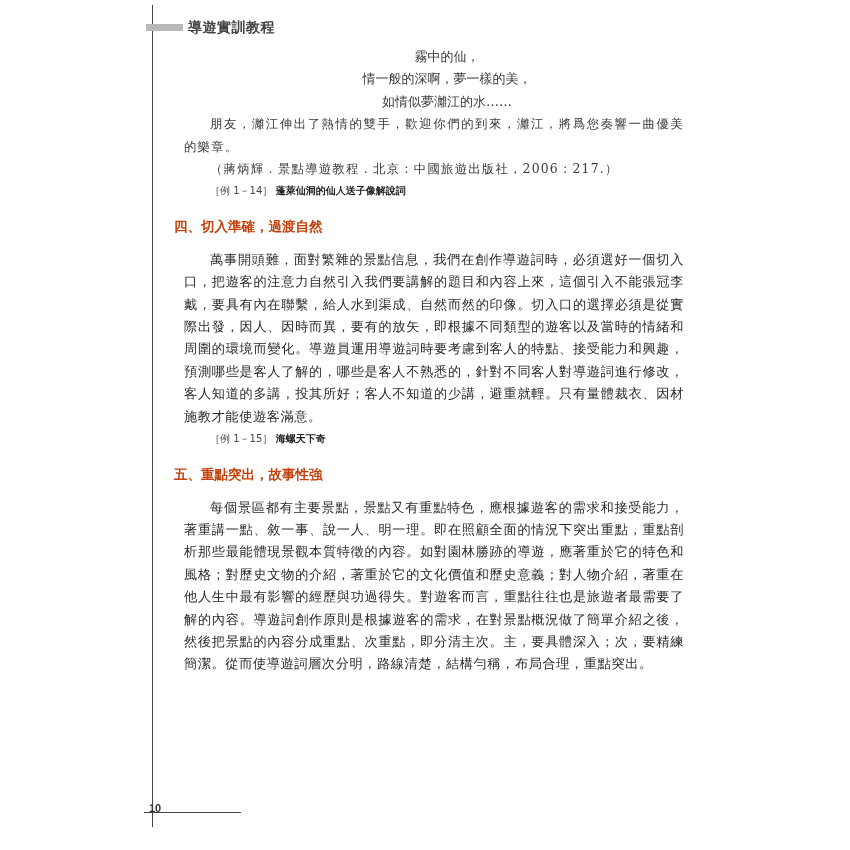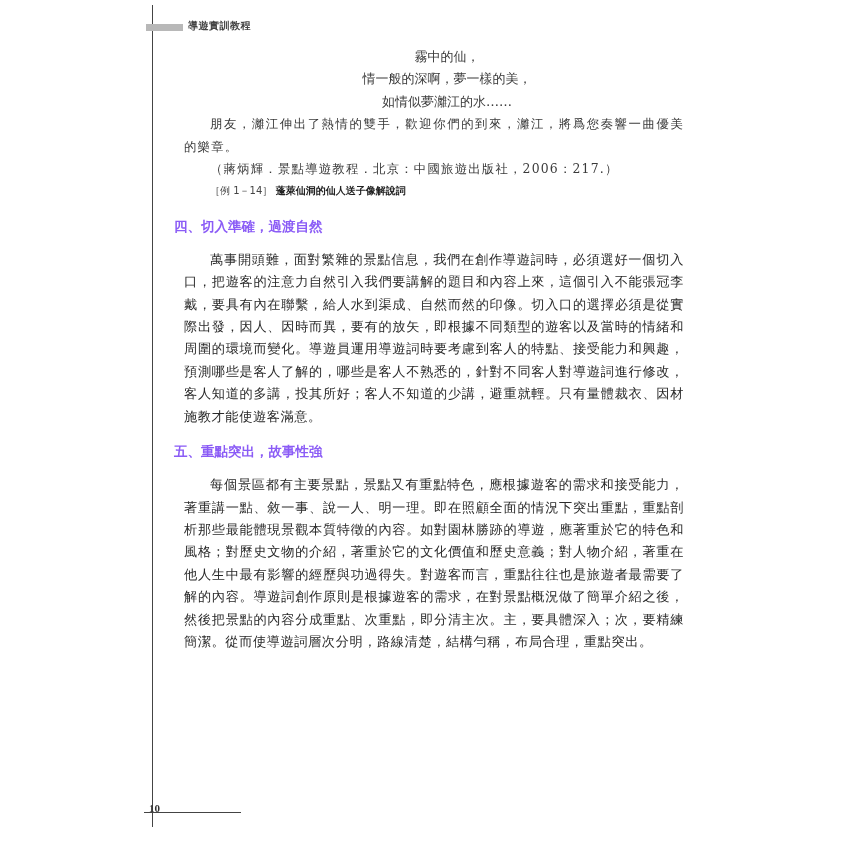--- a/index.html
+++ b/index.html
@@ -1,32 +1,32 @@
 <!DOCTYPE html>
 <html><head>
 <meta charset="utf-8">
 <style>
   html, body { margin:0; padding:0; }
   body { width:850px; height:850px; background:#ffffff; position:relative; overflow:hidden;
          font-family:"DejaVu Serif", serif; color:#2a2a2a; }
   .vline { position:absolute; left:152px; top:5px; width:1px; height:822px; background:#444; }
   .hbar { position:absolute; left:146px; top:24px; width:37px; height:7px; background:#b8b8b8; }
   .runhead { position:absolute; left:188px; top:19px; font-family:"DejaVu Sans", sans-serif; font-weight:bold;
-             font-size:10px; color:#444; letter-spacing:0.5px; }
+             font-size:14px; color:#444; letter-spacing:0.5px; }
   .bline { position:absolute; left:144px; top:812px; width:97px; height:1px; background:#444; }
-  .pnum { position:absolute; left:149px; top:802px; font-family:Liberation Serif, serif; font-weight:bold;
+  .pnum { position:absolute; left:149px; top:802px; font-family:Liberation Sans, sans-serif; font-weight:bold;
           font-size:11px; color:#333; }
   .content { position:absolute; left:184px; top:46px; width:500px; }
   .p { font-size:13.2px; line-height:22.4px; text-align:justify; margin:0; letter-spacing:0.6px; }
   .indent { text-indent:26px; }
   .poem { padding-left:26px; font-size:13px; line-height:22.4px; margin:0; color:#3a3a3a;text-align:center; }
   .small { font-size:12.4px; color:#3a3a3a; letter-spacing:1.2px; }
   .example { font-family:"DejaVu Sans", sans-serif; font-weight:bold; font-size:10px; padding-left:26px; line-height:22.4px; margin:0; color:#222; }
   .example .tag { font-weight:normal; color:#444; }
-  .h2 { font-family:"DejaVu Sans", sans-serif; font-weight:bold; font-size:13.5px; margin:0; line-height:22px; color:#8b5cf6; margin-left:-10px; }
+  .h2 { font-family:"DejaVu Sans", sans-serif; font-weight:bold; font-size:13.5px; margin:0; line-height:22px; color:#c2410c; margin-left:-10px; }
   .gap-h-before { margin-top:12px; }
   .gap-h-after { margin-bottom:12px; }
 </style>
 </head>
 <body>
 
 <div class="vline"></div>
 <div class="hbar"></div>
 <div class="runhead">導遊實訓教程</div>
 
@@ -38,20 +38,24 @@
   <p class="p indent small">（蔣炳輝．景點導遊教程．北京：中國旅遊出版社，2006：217.）</p>
 
   <p class="example">
     <span class="tag">［例 1－14］</span>
     <span>蓬萊仙洞的仙人送子像解說詞</span>
   </p>
 
   <p class="h2 gap-h-before gap-h-after">四、切入準確，過渡自然</p>
   <p class="p indent">萬事開頭難，面對繁雜的景點信息，我們在創作導遊詞時，必須選好一個切入口，把遊客的注意力自然引入我們要講解的題目和內容上來，這個引入不能張冠李戴，要具有內在聯繫，給人水到渠成、自然而然的印像。切入口的選擇必須是從實際出發，因人、因時而異，要有的放矢，即根據不同類型的遊客以及當時的情緒和周圍的環境而變化。導遊員運用導遊詞時要考慮到客人的特點、接受能力和興趣，預測哪些是客人了解的，哪些是客人不熟悉的，針對不同客人對導遊詞進行修改，客人知道的多講，投其所好；客人不知道的少講，避重就輕。只有量體裁衣、因材施教才能使遊客滿意。</p>
 
+  <p class="example">
+    <span class="tag">［例 1－15］</span>
+    <span>海螺天下奇</span>
+  </p>
 
   <p class="h2 gap-h-before gap-h-after">五、重點突出，故事性強</p>
   <p class="p indent">每個景區都有主要景點，景點又有重點特色，應根據遊客的需求和接受能力，著重講一點、敘一事、說一人、明一理。即在照顧全面的情況下突出重點，重點剖析那些最能體現景觀本質特徵的內容。如對園林勝跡的導遊，應著重於它的特色和風格；對歷史文物的介紹，著重於它的文化價值和歷史意義；對人物介紹，著重在他人生中最有影響的經歷與功過得失。對遊客而言，重點往往也是旅遊者最需要了解的內容。導遊詞創作原則是根據遊客的需求，在對景點概況做了簡單介紹之後，然後把景點的內容分成重點、次重點，即分清主次。主，要具體深入；次，要精練簡潔。從而使導遊詞層次分明，路線清楚，結構勻稱，布局合理，重點突出。</p>
 
 </div>
 
 <div class="bline"></div>
 <div class="pnum">10</div>
 
 </body></html>

